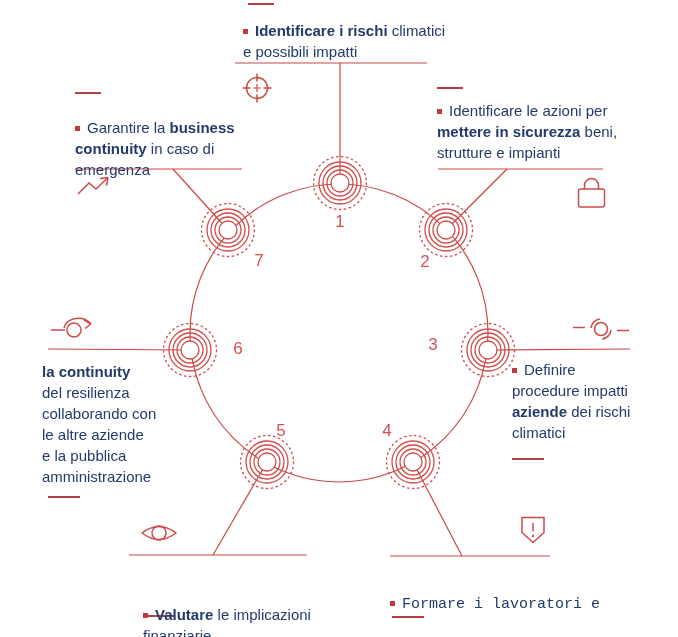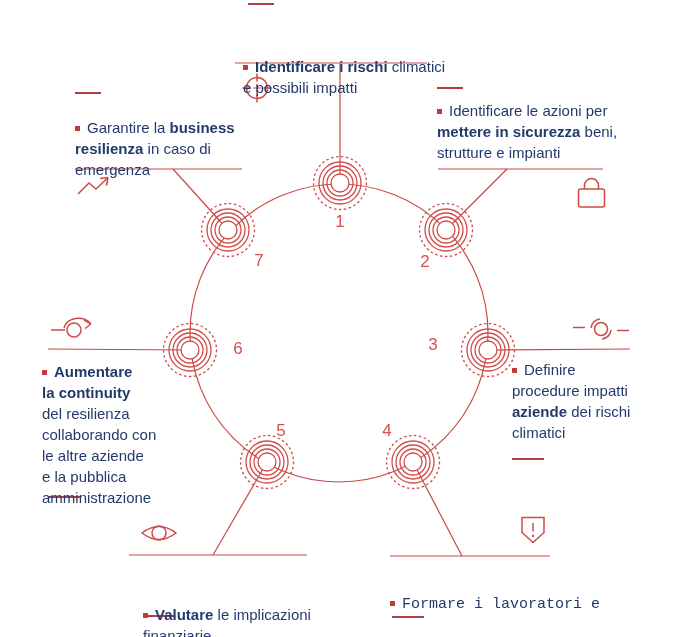--- a/index.html
+++ b/index.html
@@ -148,21 +148,21 @@
   </svg>
 
   <div class="num" style="left:340px;top:212px;">1</div>
   <div class="num" style="left:425px;top:252px;">2</div>
   <div class="num" style="left:433px;top:335px;">3</div>
   <div class="num" style="left:387px;top:421px;">4</div>
   <div class="num" style="left:281px;top:421px;">5</div>
   <div class="num" style="left:238px;top:339px;">6</div>
   <div class="num" style="left:259px;top:251px;">7</div>
 
-  <div class="callout" style="left:243px;top:20px;margin-top:36px;">
+  <div class="callout" style="left:243px;top:20px;">
       <div class="cl-line"><span class="bullet"></span><span class="b">Identificare i rischi</span><span> climatici</span></div>
       <div class="cl-line"><span>e possibili impatti</span></div>
     </div>
   <div class="callout" style="left:437px;top:100px;">
       <div class="cl-line"><span class="bullet"></span><span>Identificare le azioni per</span></div>
       <div class="cl-line"><span class="b">mettere in sicurezza</span><span> beni,</span></div>
       <div class="cl-line"><span>strutture e impianti</span></div>
     </div>
   <div class="callout" style="left:512px;top:359px;">
       <div class="cl-line"><span class="bullet"></span><span>Definire</span></div>
@@ -171,27 +171,26 @@
       <div class="cl-line"><span>climatici</span></div>
     </div>
   <div class="callout" style="left:390px;top:594px;font-family:Liberation Mono, monospace;">
       <div class="cl-line"><span class="bullet"></span><span>Formare i lavoratori e</span></div>
     </div>
   <div class="callout" style="left:143px;top:567px;margin-top:37px;">
       <div class="cl-line"><span class="bullet"></span><span class="b">Valutare</span><span> le implicazioni</span></div>
       <div class="cl-line"><span>finanziarie</span></div>
     </div>
   <div class="callout" style="left:42px;top:361px;">
-      <div class="cl-line"><span class="bullet"></span><span class="b">Aumentare</span></div>
       <div class="cl-line"><span class="b">la continuity</span></div>
       <div class="cl-line"><span>del resilienza</span></div>
       <div class="cl-line"><span>collaborando con</span></div>
       <div class="cl-line"><span>le altre aziende</span></div>
       <div class="cl-line"><span>e la pubblica</span></div>
       <div class="cl-line"><span>amministrazione</span></div>
     </div>
   <div class="callout" style="left:75px;top:101px;margin-top:16px;">
       <div class="cl-line"><span class="bullet"></span><span>Garantire la </span><span class="b">business</span></div>
-      <div class="cl-line"><span class="b">resilienza</span><span> in caso di</span></div>
+      <div class="cl-line"><span class="b">continuity</span><span> in caso di</span></div>
       <div class="cl-line"><span>emergenza</span></div>
     </div>
 
 </div>
 
 </body></html>

